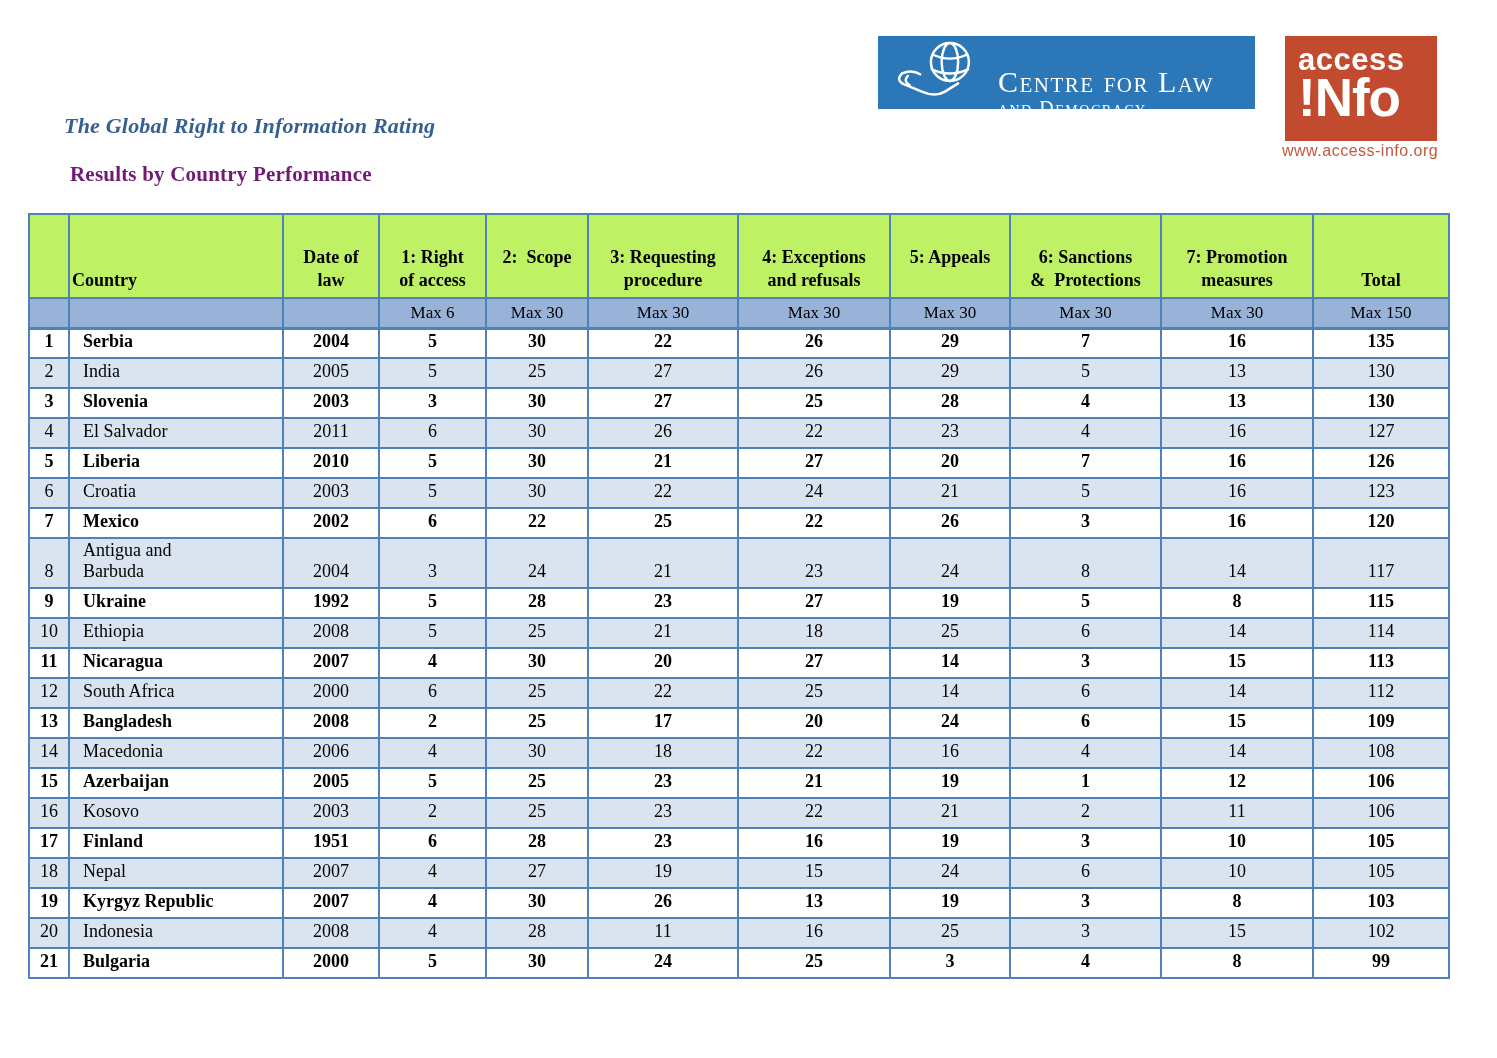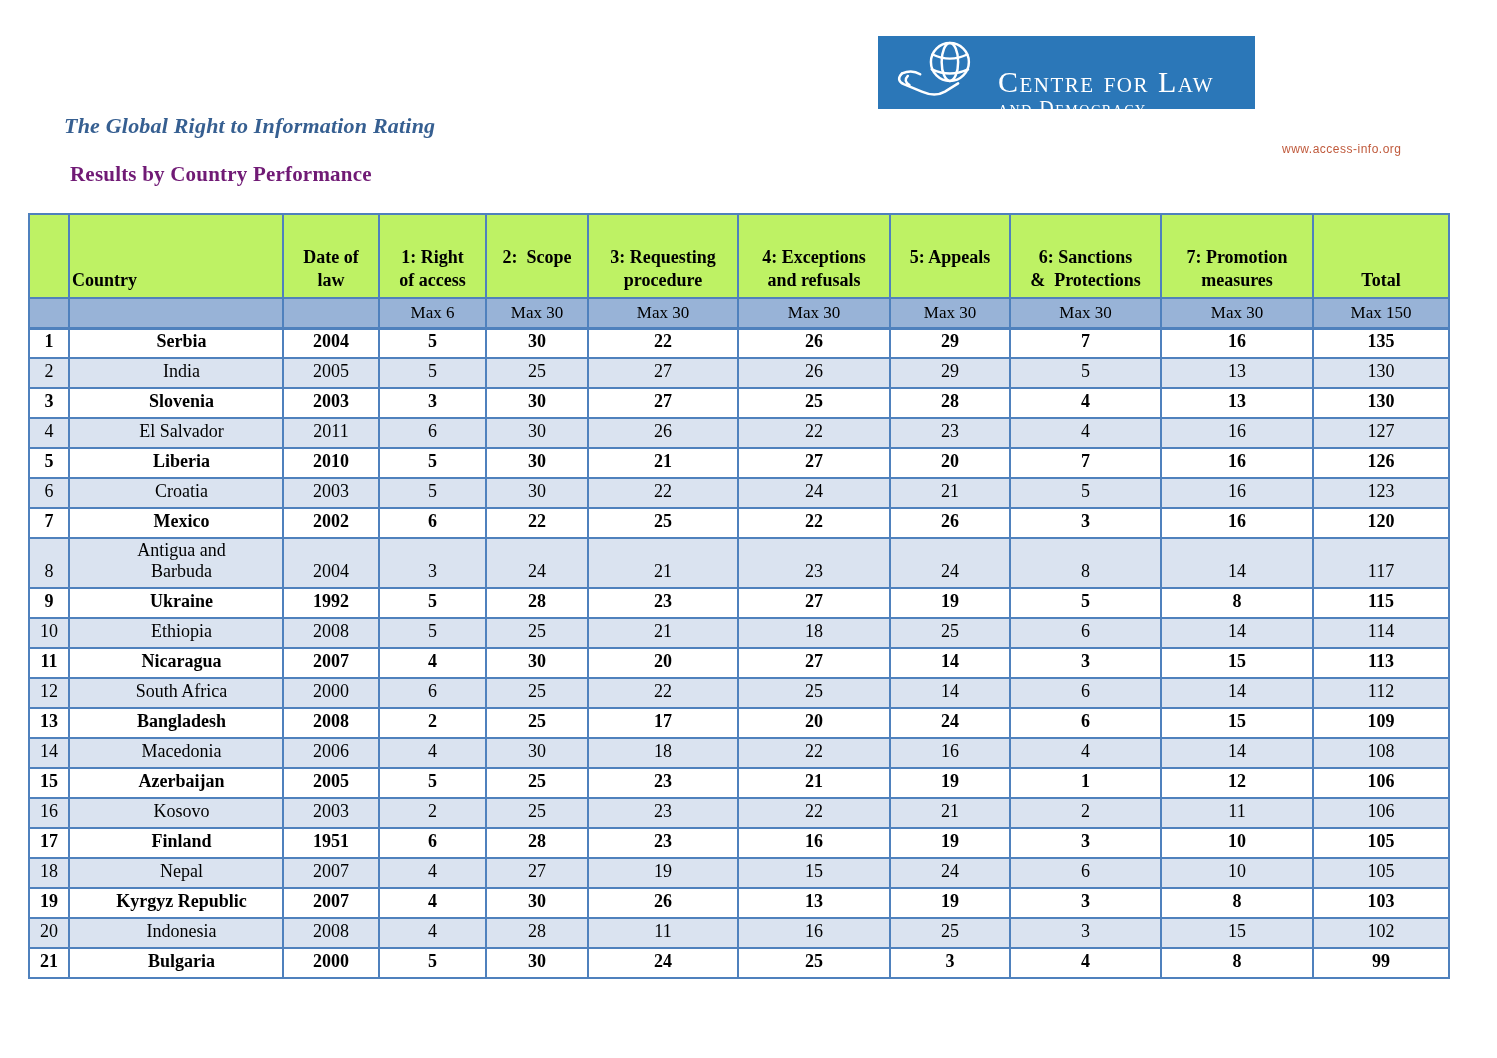--- a/index.html
+++ b/index.html
@@ -45,21 +45,21 @@
     background: #C24B2F;
     color: #ffffff;
     font-family: "Liberation Sans", sans-serif;
     padding: 9px 0 0 13px;
   }
   .access-line1 { font-size: 31px; font-weight: bold; line-height: 0.95; letter-spacing: 0.5px; }
   .access-line2 { font-size: 53px; font-weight: bold; line-height: 0.92; letter-spacing: -1px; }
   .access-url {
     position: absolute; left: 1282px; top: 142px;
     font-family: "Liberation Sans", sans-serif;
-    font-size: 12px; color: #C05A3C; letter-spacing: 0.5px;
+    font-size: 16px; color: #C05A3C; letter-spacing: 0.5px;
   }
 
   
   table.rti-table {
     position: absolute; left: 28px; top: 213px;
     width: 1420px;
     border-collapse: collapse;
     table-layout: fixed;
     font-family: "Liberation Serif", serif;
     color: #000000;
@@ -95,21 +95,21 @@
   .rti-table tbody tr.band { background: #DAE3F0; }
   .rti-table tbody tr.strong { font-weight: bold; }
   .rti-table tbody td {
     font-size: 18px;
     text-align: center;
     vertical-align: bottom;
     padding: 0 2px 4px 2px;
     line-height: 1.2;
   }
   .rti-table tbody td.country {
-    text-align: center;
+    text-align: left;
     padding-left: 13px;
     white-space: pre-line;
     margin-left: 16px;
   }
 </style>
 </head>
 <body>
 
 <div class="page">
 
@@ -126,20 +126,24 @@
           <path d="M17,46 Q11,52 19,57"></path>
         </g>
       </svg>
     </span>
     <span class="cld-text">
       <div class="cld-line1">Centre for Law</div>
       <div class="cld-line2">and Democracy</div>
     </span>
   </div>
 
+  <div class="access-logo">
+    <div class="access-line1">access</div>
+    <div class="access-line2">!Nfo</div>
+  </div>
   <div class="access-url">www.access-info.org</div>
 
   <div class="title1">The Global Right to Information Rating</div>
   <div class="title2">Results by Country Performance</div>
 
   <table class="rti-table">
     <colgroup>
       <col style="width:40px">
         <col style="width:214px">
         <col style="width:96px">

